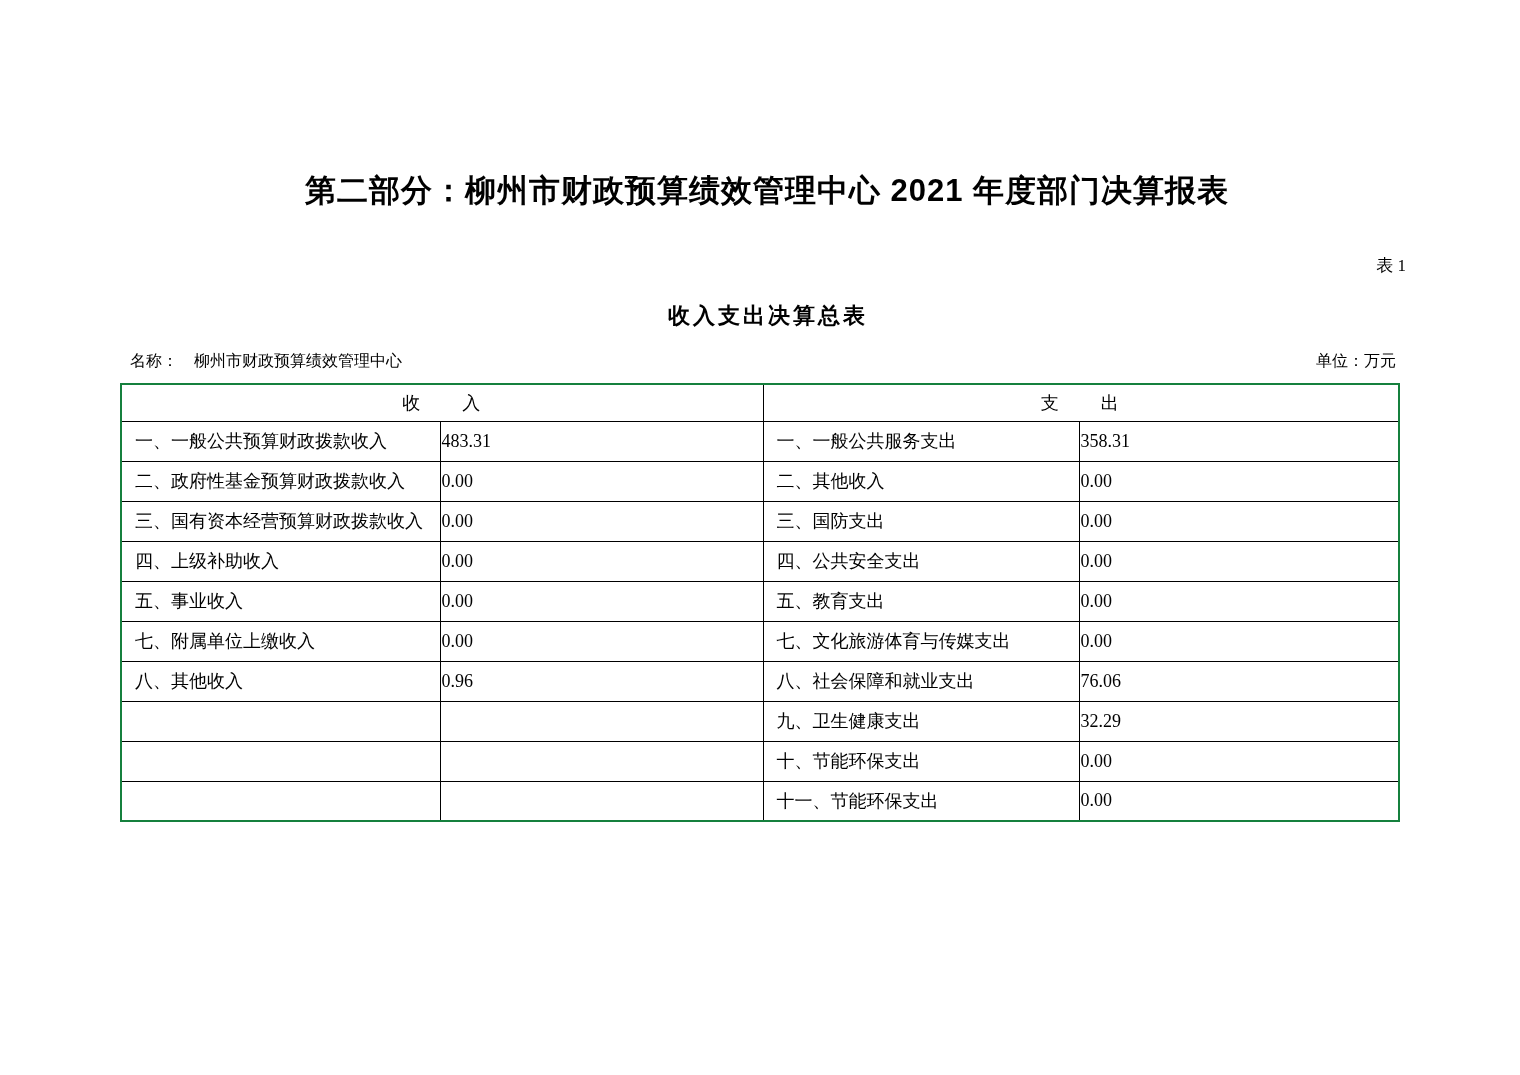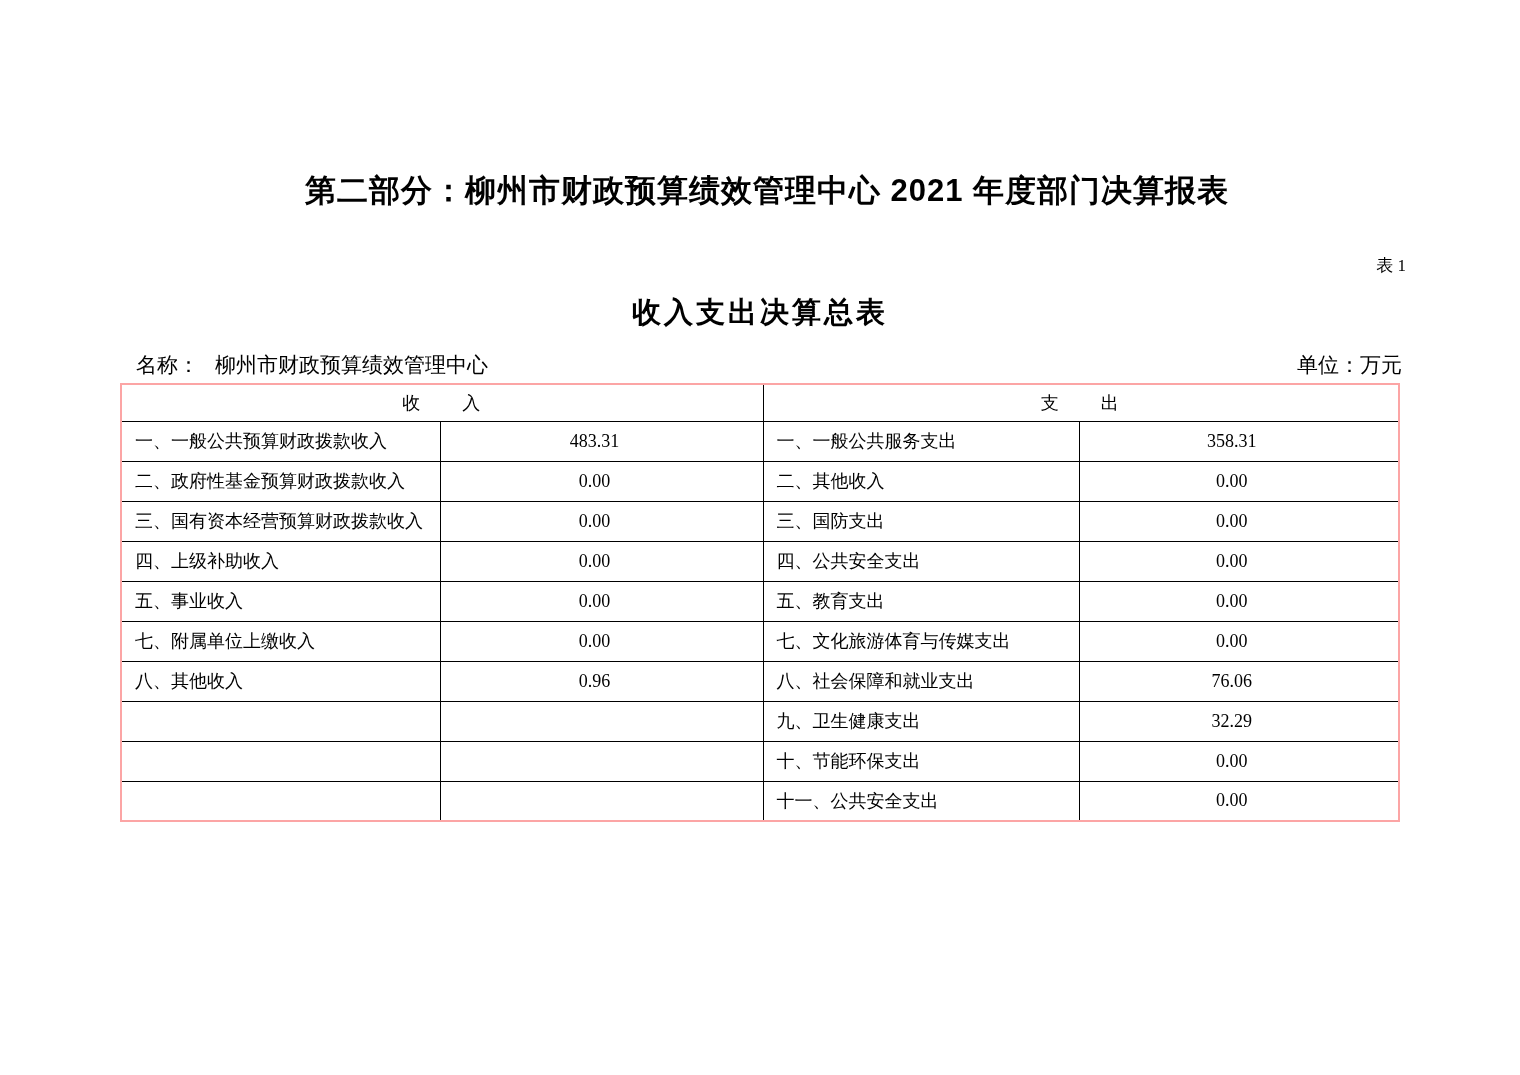--- a/index.html
+++ b/index.html
@@ -30,64 +30,63 @@
     position: absolute;
     top: 254px;
     right: 128px;
     font-size: 17px;
   }
   .table-title {
     position: absolute;
     top: 293px;
     left: 122px;
     width: 1276px;
-    margin: 0;
+    margin: 8px;
     text-align: center;
     font-family: "Liberation Serif", serif;
-    font-size: 29px;
+    font-size: 22px;
     font-weight: bold;
     letter-spacing: 3px;
     white-space: nowrap;
   }
   .meta-row {
     position: absolute;
     top: 351px;
     left: 130px;
     width: 1266px;
     display: flex;
     justify-content: space-between;
     align-items: baseline;
-    font-size: 21px;
-    margin-left: 6px;
+    font-size: 16px;
   }
   .meta-name-value { margin-left: 16px; }
   table.summary {
     position: absolute;
     top: 383px;
     left: 120px;
     width: 1278px;
     border-collapse: collapse;
     table-layout: fixed;
     font-size: 18px;
-    border: 2px solid #fca5a5;
+    border: 2px solid #15803d;
   }
   table.summary th, table.summary td {
     border: 1.5px solid #000;
     font-weight: normal;
     vertical-align: middle;
     overflow: hidden;
     white-space: nowrap;
   }
   table.summary thead tr.section-row { height: 37px; }
   table.summary thead tr.cols-row { height: 38px; }
   table.summary tbody tr { height: 40px; }
   th.section-cell { text-align: center; letter-spacing: 2px; }
   th.col-cell { text-align: center; }
   td.label-cell { text-align: left; padding-left: 13px; }
-  td.value-cell { text-align: center; padding-right: 15px; }
+  td.value-cell { text-align: left; padding-right: 15px; }
   td.mid-edge, th.mid-edge { border-right-width: 2px; }
 </style>
 </head>
 <body>
 
 <div class="page">
 
   <h1 class="doc-title">第二部分：柳州市财政预算绩效管理中心 2021 年度部门决算报表</h1>
 
   <div class="table-note">表 1</div>
@@ -165,19 +164,19 @@
       </tr>
       <tr>
         <td class="label-cell"></td>
         <td class="value-cell mid-edge"></td>
         <td class="label-cell">十、节能环保支出</td>
         <td class="value-cell">0.00</td>
       </tr>
       <tr>
         <td class="label-cell"></td>
         <td class="value-cell mid-edge"></td>
-        <td class="label-cell">十一、公共安全支出</td>
+        <td class="label-cell">十一、节能环保支出</td>
         <td class="value-cell">0.00</td>
       </tr>
     </tbody>
   </table>
 
 </div>
 
 </body></html>

